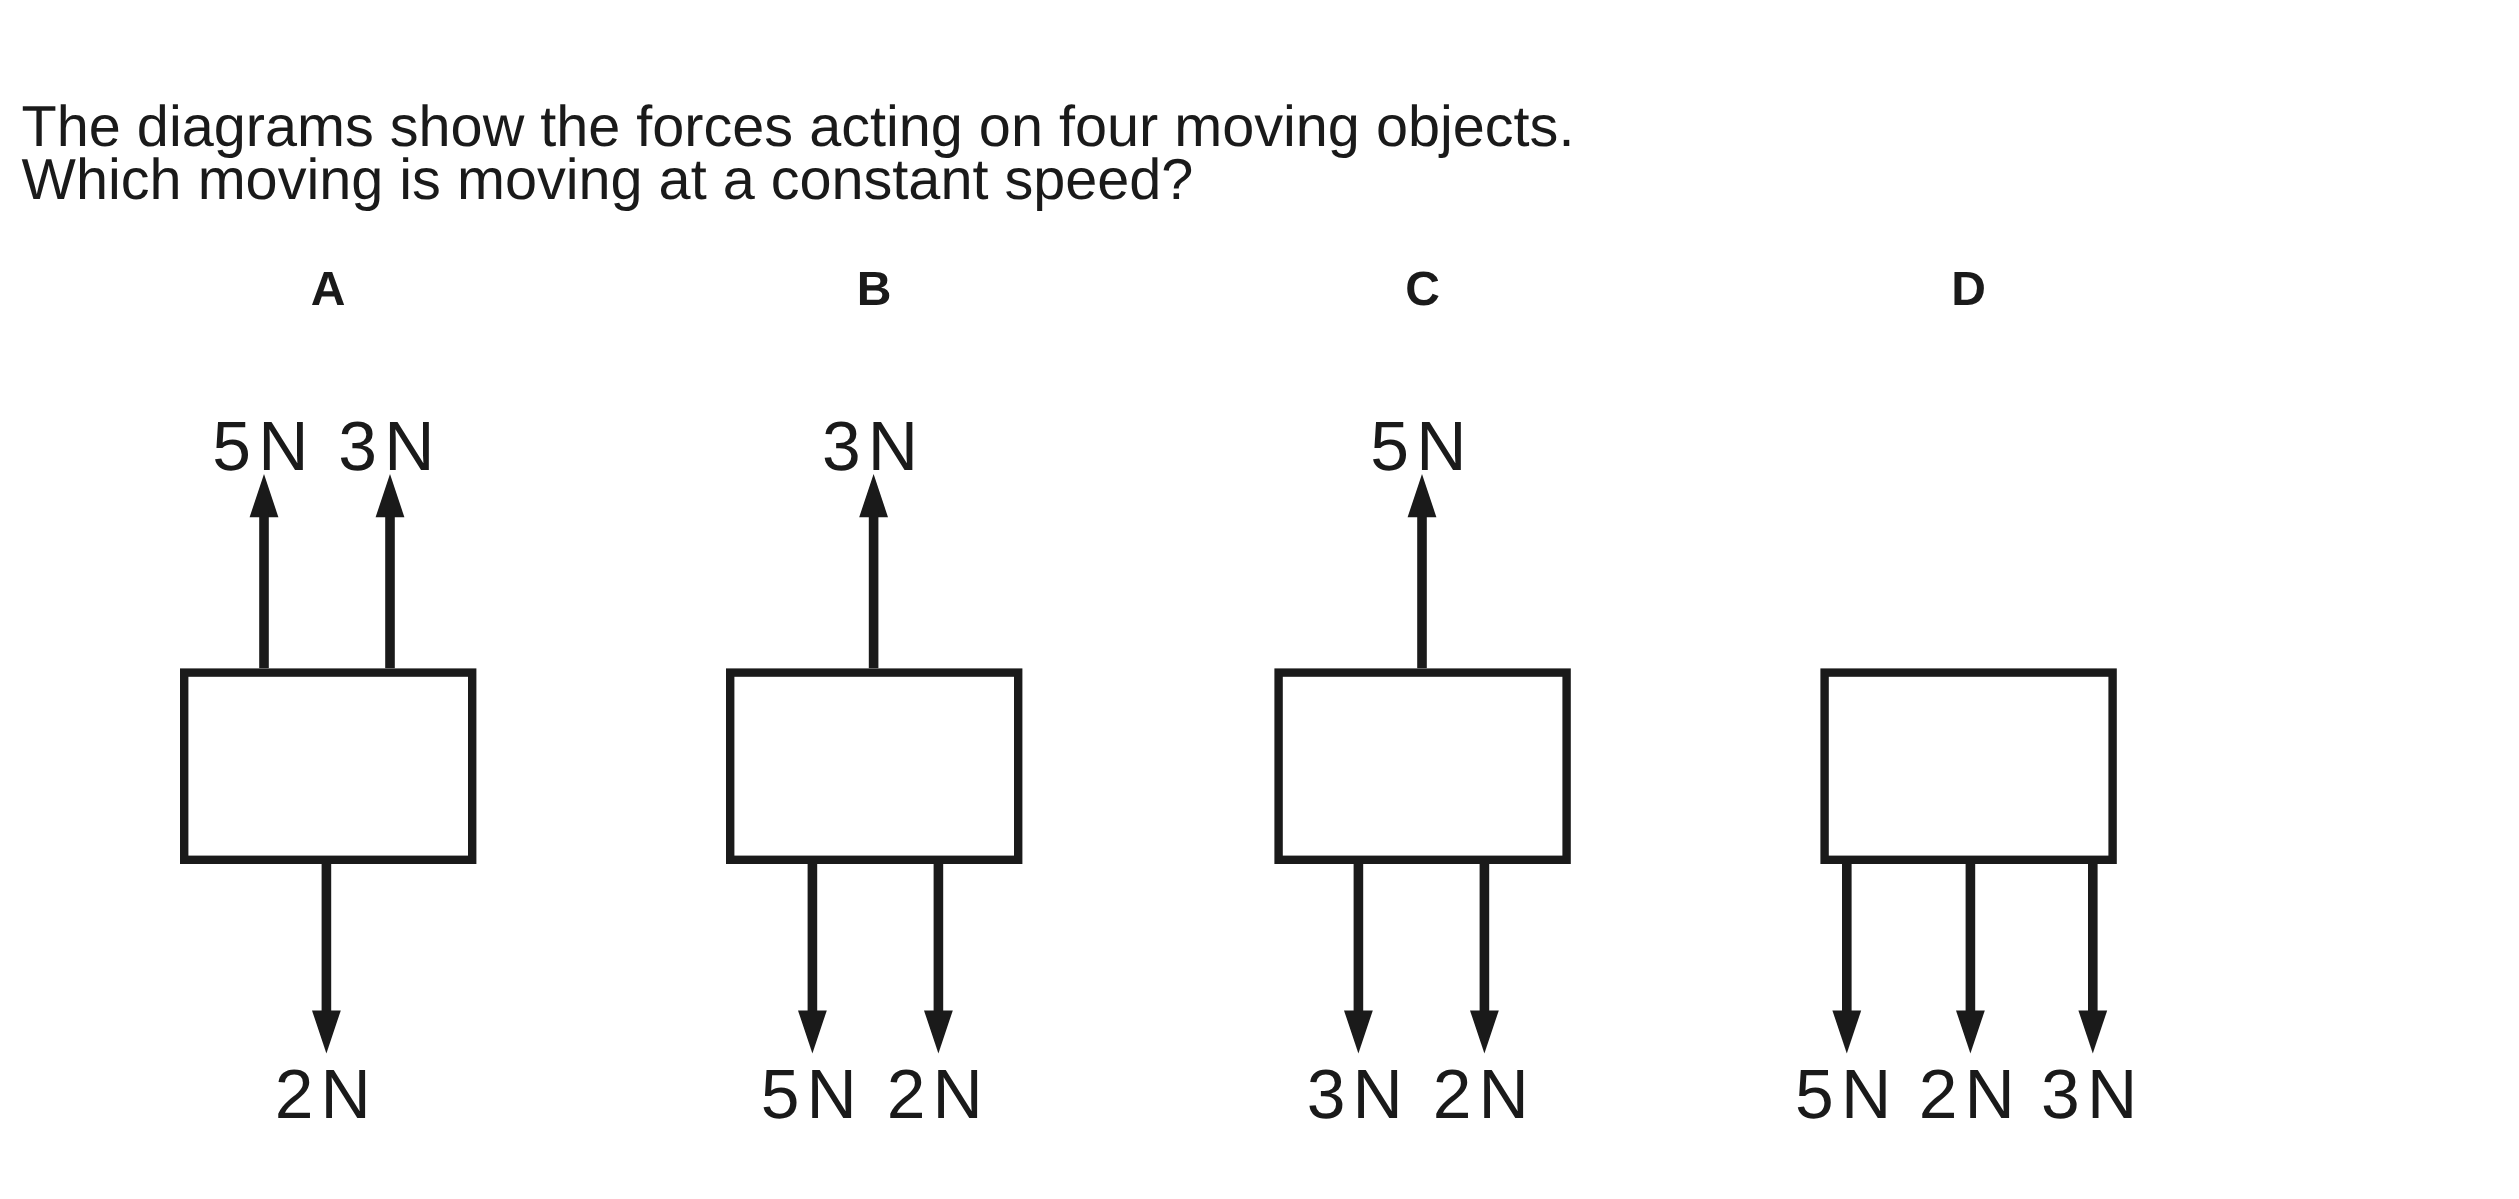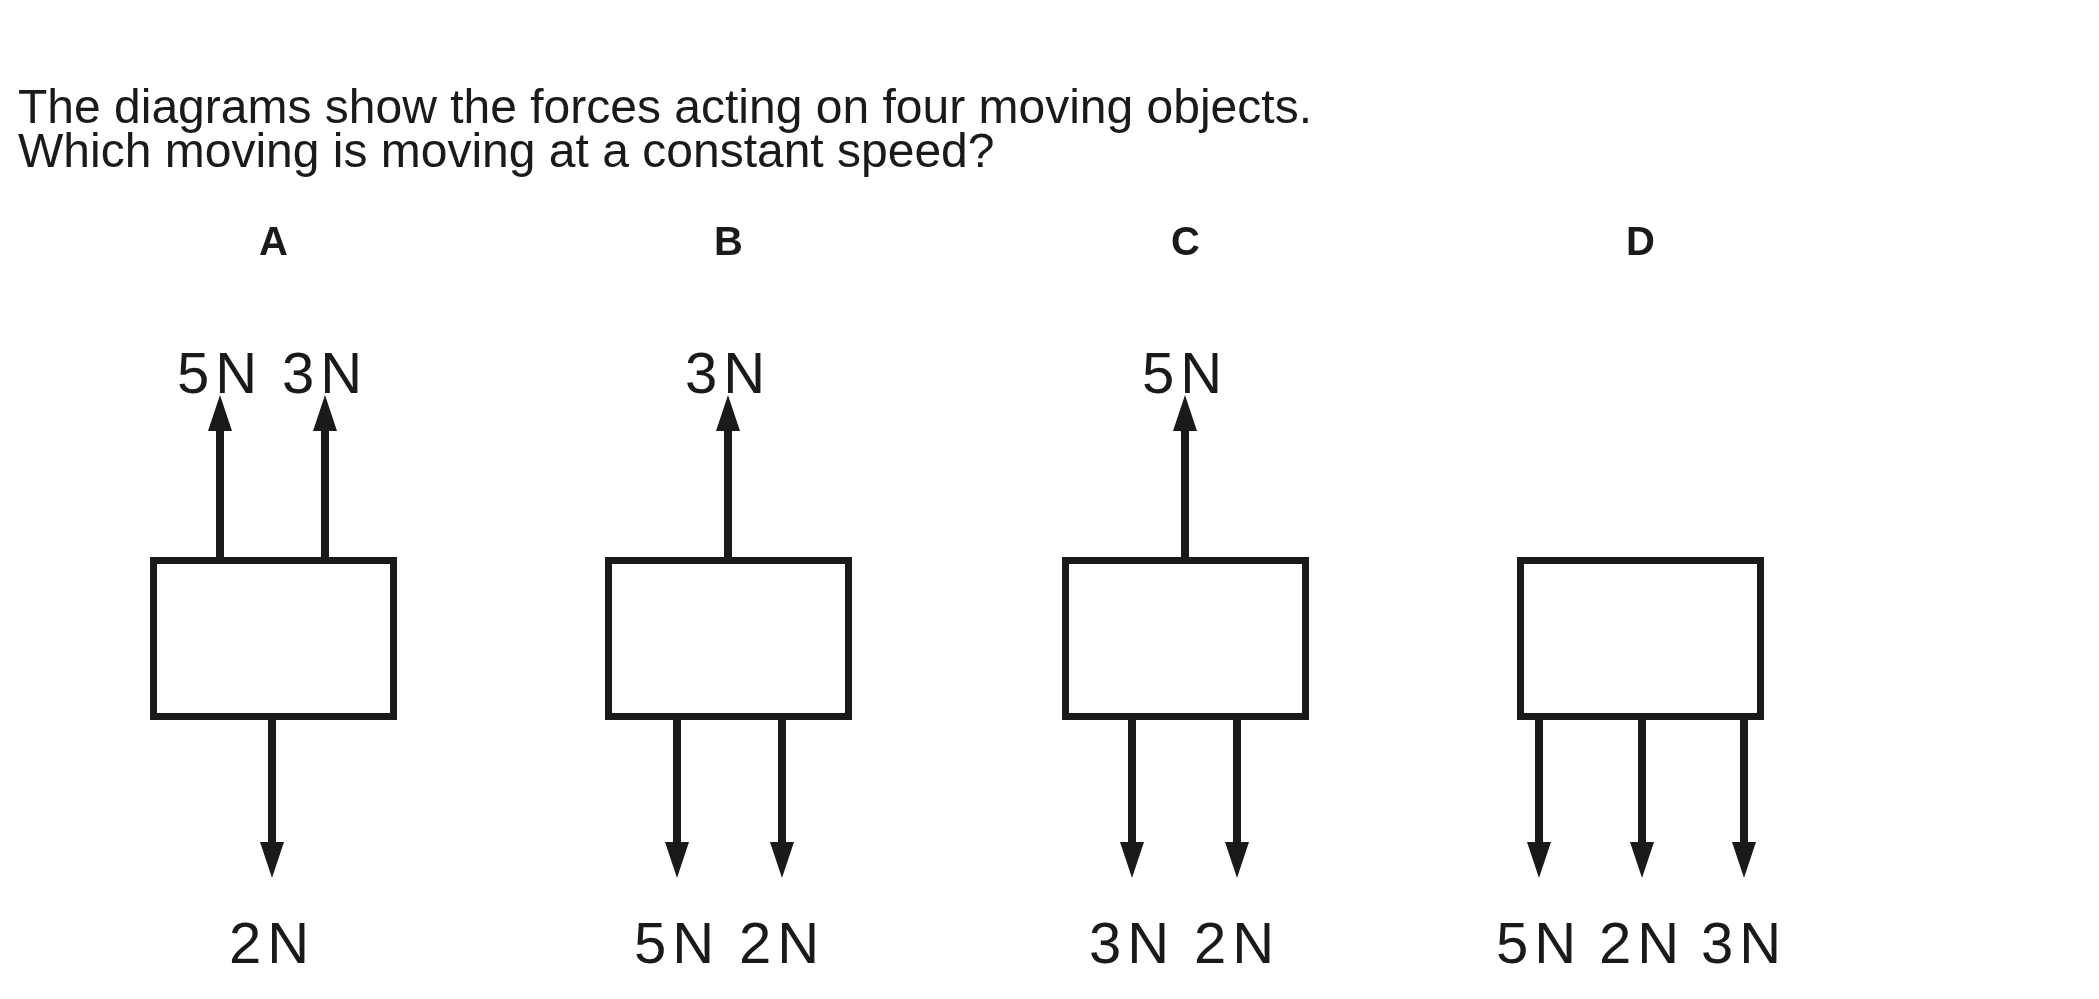--- a/index.html
+++ b/index.html
@@ -20,21 +20,21 @@
 
   .letter {
     position:absolute; top:0; left:0; width:100%;
     text-align:center; font-size:40px; font-weight:700; line-height:1.1;
   }
 
   .flabel {
     position:absolute; top:122px; transform:translateX(-50%);
     font-size:58px; line-height:1.1; letter-spacing:6px; white-space:nowrap;
   }
-  .flabel.bottom { top:692px; }
+  .flabel.bottom { top:662px; }
 
   .box {
     position:absolute; top:338px; left:0; box-sizing:border-box;
     width:247px; height:163px; border:7px solid var(--ink);
     background:var(--bg);
   }
 
   .arrow { position:absolute; width:24px; }
   .arrow .shaft { position:absolute; left:8px; width:8px; background:var(--ink); }
   .arrow .head { position:absolute; left:0; width:0; height:0; }

